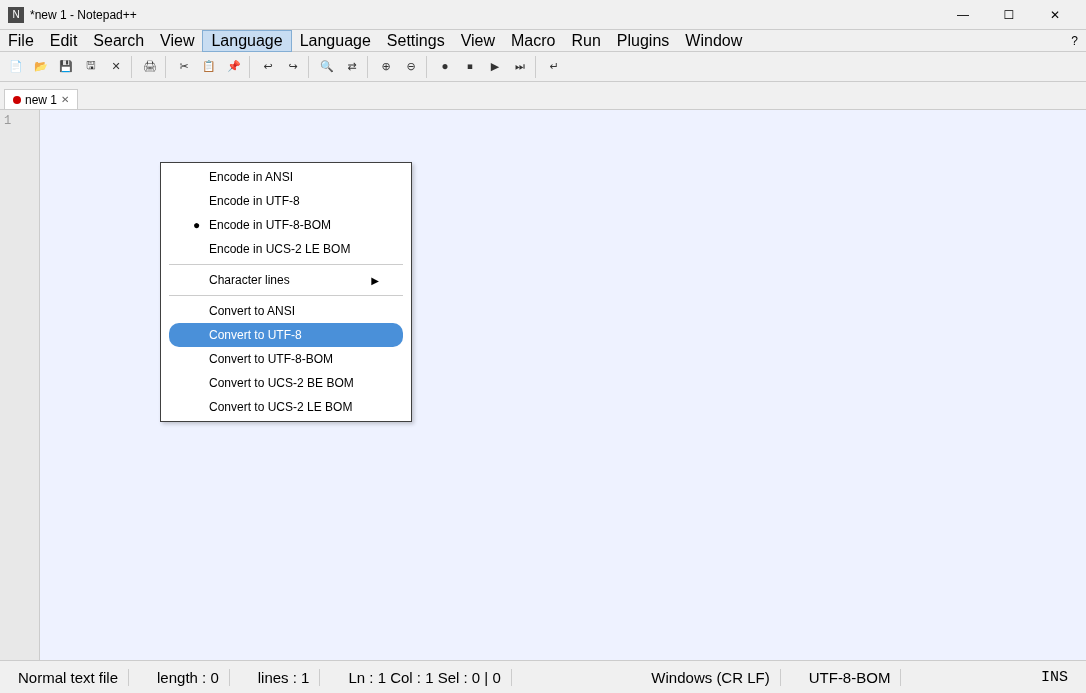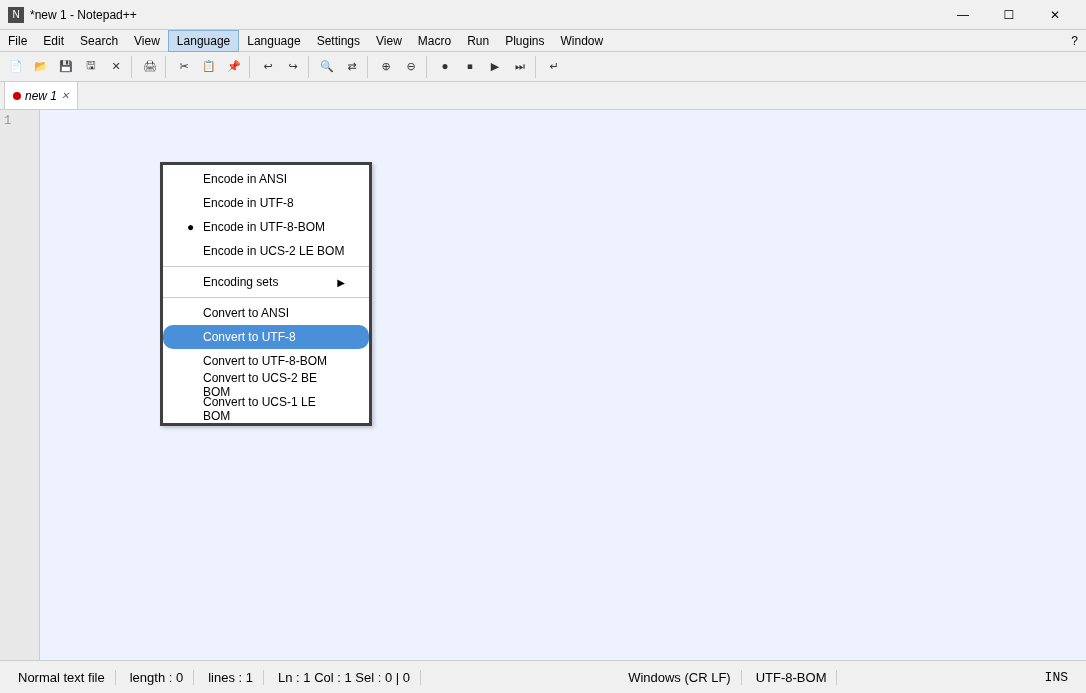--- a/index.html
+++ b/index.html
@@ -29,21 +29,21 @@
       align-items: center;
       border-bottom: 1px solid #ccc;
       position: relative;
     }
     .menu-item {
       padding: 2px 8px;
       cursor: pointer;
       height: 22px;
       display: flex;
       align-items: center;
-      font-size: 12px;
+      font-size: 16px;
       color: #000;
     }
     .menu-item.active { background: #c8ddf2; border: 1px solid #84aed4; }
     .menu-help { margin-left: auto; padding: 2px 8px; cursor: pointer; font-size: 12px; }
 
     
     .toolbar {
       background: #f0f0f0;
       height: 30px;
       display: flex;
@@ -68,22 +68,21 @@
       border-bottom: 1px solid #ccc;
       padding-left: 4px;
     }
     .tab {
       background: #e0e0e0;
       border: 1px solid #ccc;
       border-bottom: none;
       padding: 3px 8px;
       display: flex; align-items: center; gap: 4px;
       font-size: 12px; cursor: pointer;
-      height: 28px;
-      font-style: italic;
+      height: 20px;
     }
     .tab.active { background: #fff; }
     .tab-close { font-size: 10px; cursor: pointer; color: #666; }
     .tab-dot { width: 8px; height: 8px; background: #cc0000; border-radius: 50%; }
 
     
     .editor-area {
       flex: 1;
       display: flex;
       background: #fff;
@@ -107,35 +106,35 @@
     }
 
     
     .status-bar {
       background: #f0f0f0;
       height: 22px;
       border-top: 1px solid #ccc;
       display: flex;
       align-items: center;
       padding: 16px 8px;
-      font-size: 13px;
-      gap: 4px;
+      font-size: 15px;
+      gap: 18px;
     }
     .status-section { padding: 0 10px; border-right: 1px solid #ccc; }
     .status-section:last-child { border-right: none; margin-left: auto; font-family: Liberation Mono, monospace; }
     .dropdown-menu {
       position: absolute;
       top: 52px; 
       left: 160px;
       background: #fff;
-      border: 3px solid #404040;
+      border: 1px solid #404040;
       box-shadow: 2px 2px 4px rgba(0,0,0,0.2);
-      width: 212px;
+      width: 252px;
       z-index: 200;
-      padding: 2px 0;
+      padding: 2px 8px;
     }
     .dropdown-item {
       padding: 4px 24px;
       font-size: 12px;
       cursor: pointer;
       display: flex;
       align-items: center;
       justify-content: space-between;
       color: #000;
       height: 24px;
@@ -238,21 +237,21 @@
 
 
     <div class="dropdown-item">
       <span style="width:16px;display:inline-block"></span>
       <span style="flex:1">Encode in UCS-2 LE BOM</span>
     </div>
     <div class="dropdown-separator"></div>
 
     <div class="dropdown-item">
       <span style="width:16px;display:inline-block"></span>
-      <span style="flex:1">Encoding sets</span>
+      <span style="flex:1">Character lines</span>
       <span class="arrow">▶</span>
     </div>
     <div class="dropdown-separator"></div>
 
     <div class="dropdown-item">
       <span style="width:16px;display:inline-block"></span>
       <span style="flex:1">Convert to ANSI</span>
     </div>
 
     <div class="dropdown-item highlighted">
@@ -265,21 +264,21 @@
       <span style="flex:1">Convert to UTF-8-BOM</span>
     </div>
 
     <div class="dropdown-item">
       <span style="width:16px;display:inline-block"></span>
       <span style="flex:1">Convert to UCS-2 BE BOM</span>
     </div>
 
     <div class="dropdown-item">
       <span style="width:16px;display:inline-block"></span>
-      <span style="flex:1">Convert to UCS-1 LE BOM</span>
+      <span style="flex:1">Convert to UCS-2 LE BOM</span>
     </div>
   </div>
 </div>
 
 <div class="status-bar">
   <div class="status-section">Normal text file</div>
   <div class="status-section">length : 0</div>
   <div class="status-section">lines : 1</div>
   <div class="status-section">Ln : 1   Col : 1   Sel : 0 | 0</div>
   <div class="status-section" style="margin-left:auto; border-right:1px solid #ccc;">Windows (CR LF)</div>

